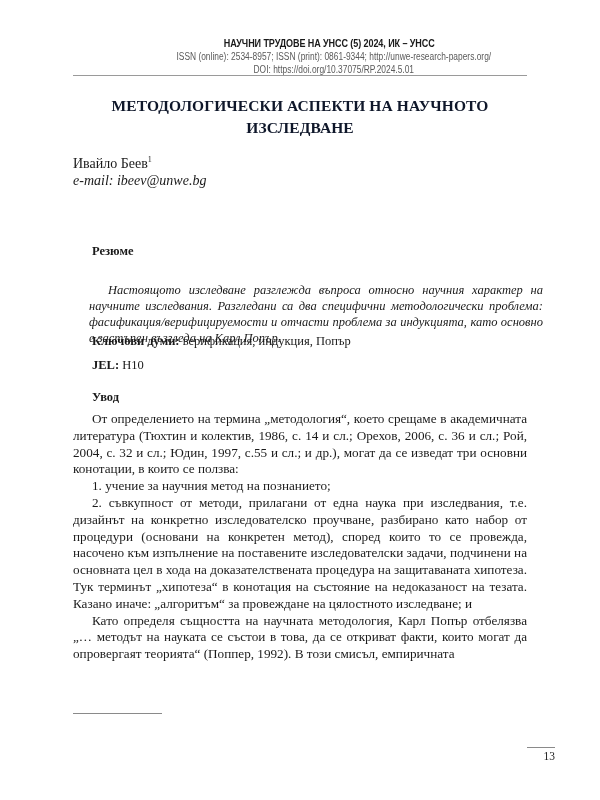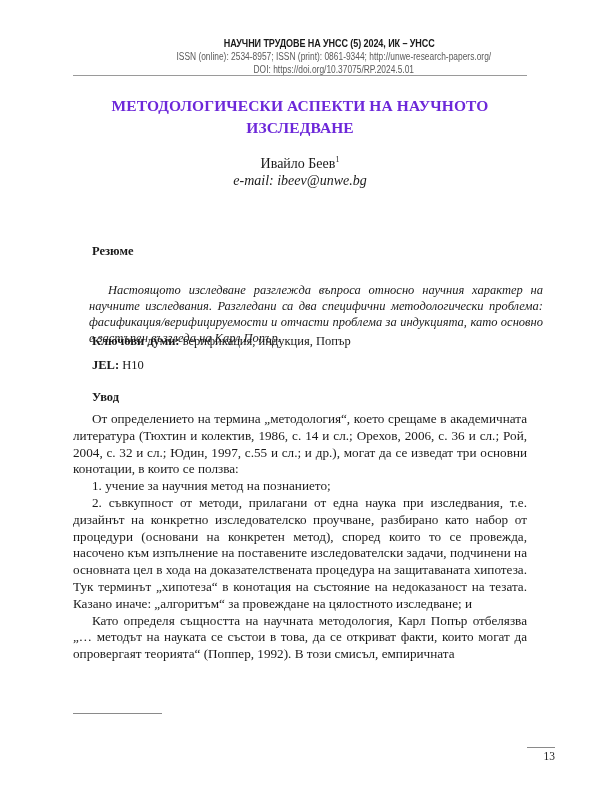--- a/index.html
+++ b/index.html
@@ -67,29 +67,28 @@
     
     .title {
       position: absolute;
       left: 73px;
       top: 95px;
       width: 454px;
       text-align: center;
       font-weight: bold;
       font-size: 15.5px;
       line-height: 22px;
-      color: #6d28d9;
+      color: #0f172a;
       letter-spacing: 0.1px;
     }
     .author-block {
       position: absolute;
       left: 73px;
       top: 155px;
       width: 454px;
-      text-align: center;
       font-size: 14px;
       line-height: 17px;
     }
     .author-name sup {
       font-size: 8px;
       vertical-align: 6px;
       line-height: 0;
     }
     .author-email {
       font-style: italic;

